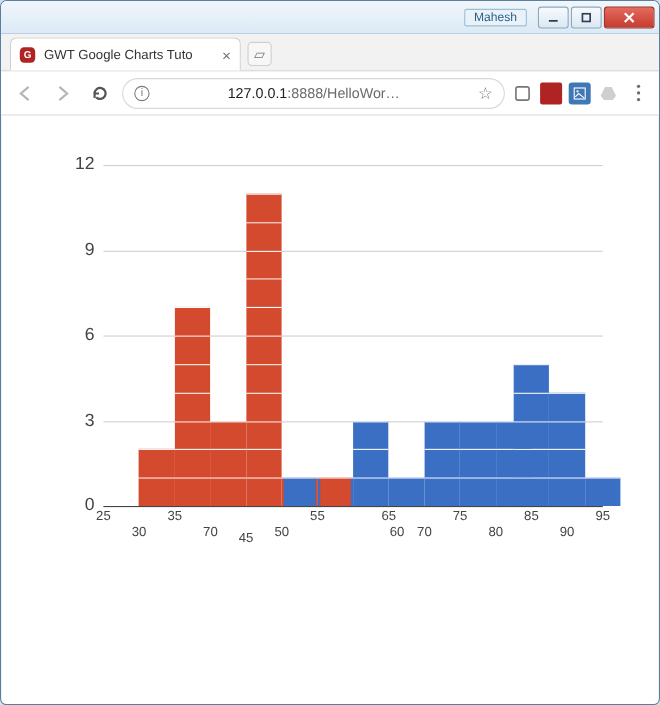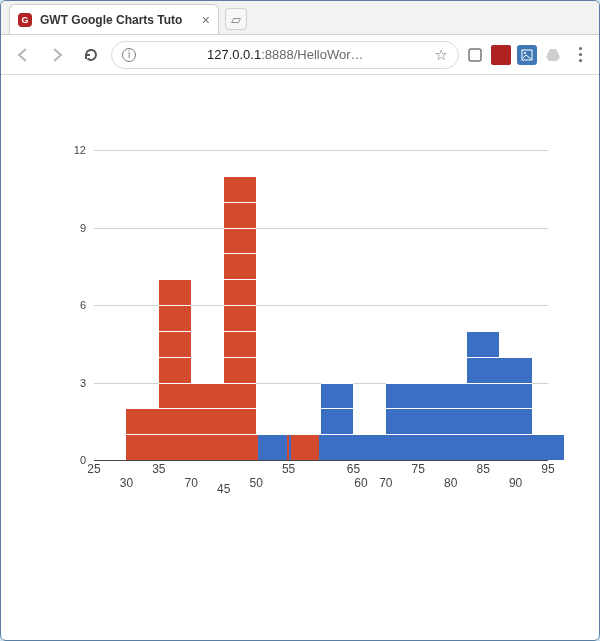--- a/index.html
+++ b/index.html
@@ -40,21 +40,21 @@
     height: 30px; min-width: 210px; max-width:220px; background: #fff;
     border: 1px solid #cfcfcf; border-bottom: none;
     border-radius: 6px 6px 0 0; display:flex; align-items:center;
     padding: 0 8px; gap:8px; font-size: 12px; color:#333;
   }
   .favicon {
     width:14px; height:14px; border-radius:4px;
     background:#b02323; display:flex; align-items:center; justify-content:center;
     color:#fff; font-size:9px; font-weight:bold;
   }
-  .tab-title { flex:1; white-space:nowrap; overflow:hidden; text-overflow:ellipsis;font-weight:bold; }
+  .tab-title { flex:1; white-space:nowrap; overflow:hidden; text-overflow:ellipsis; }
   .tab-close { color:#777; font-size:14px; line-height:1; }
   .new-tab { width:22px; height:22px; margin:0 0 4px 6px;
     border:1px solid #cfcfcf; border-radius:4px; background:#f7f7f7;
     display:flex; align-items:center; justify-content:center; color:#777; font-size:13px; }
 
   .toolbar {
     height: 40px; background:#fff; border-bottom:1px solid #dcdcdc;
     display:flex; align-items:center; padding: 0 8px; gap:6px;
   }
   .nav-btn {
@@ -90,33 +90,52 @@
   .chart-title { font: bold 13px Arial; color:#000; margin-left:70px; margin-bottom:8px; }
   .plot {
     position:relative; width:100%; height:340px; margin-top:4px;
   }
   .plot-area {
     position:absolute; left:42px; right:10px; top:0; bottom:30px;
   }
   .grid-line { position:absolute; left:0; right:0; height:0; border-top:1px solid #d0d0d0; }
   .baseline { border-top:1px solid #444; }
   .y-tick { position:absolute; right:100%; margin-right:8px; transform:translateY(-50%);
-    font-size:11px; color:#444; }
+    font-size:16px; color:#444; }
   .x-axis { position:absolute; left:42px; right:10px; bottom:0; height:30px; }
   .x-tick { position:absolute; top:2px; transform:translateX(-50%); font-size:12px; color:#444; }
   .x-tick.r2 { top:16px; }
   .bars { position:absolute; left:0; right:0; top:0; bottom:0; }
   .bar { position:absolute; bottom:0; }
   .seg { position:absolute; left:0; right:0; }
 </style>
 </head>
 <body>
 
 <div class="window">
 
+  <div class="titlebar">
+    <div class="profile-badge">Mahesh</div>
+    <div class="win-btn" title="Minimize">
+      <svg width="10" height="10">
+          <line x1="1" y1="8" x2="9" y2="8" stroke="#2b4055" stroke-width="1.5"></line>
+        </svg>
+    </div>
+    <div class="win-btn" title="Maximize">
+      <svg width="10" height="10">
+          <rect x="1.5" y="1.5" width="7" height="7" fill="none" stroke="#2b4055" stroke-width="1.5"></rect>
+        </svg>
+    </div>
+    <div class="win-btn close" title="Close">
+      <svg width="12" height="12">
+          <line x1="2" y1="2" x2="10" y2="10" stroke-width="2"></line>
+          <line x1="10" y1="2" x2="2" y2="10" stroke-width="2"></line>
+        </svg>
+    </div>
+  </div>
 
   <div class="tabstrip">
     <div class="tab">
       <div class="favicon">G</div>
       <div class="tab-title">GWT Google Charts Tuto</div>
       <div class="tab-close">×</div>
     </div>
     <div class="new-tab">▱</div>
   </div>
 

